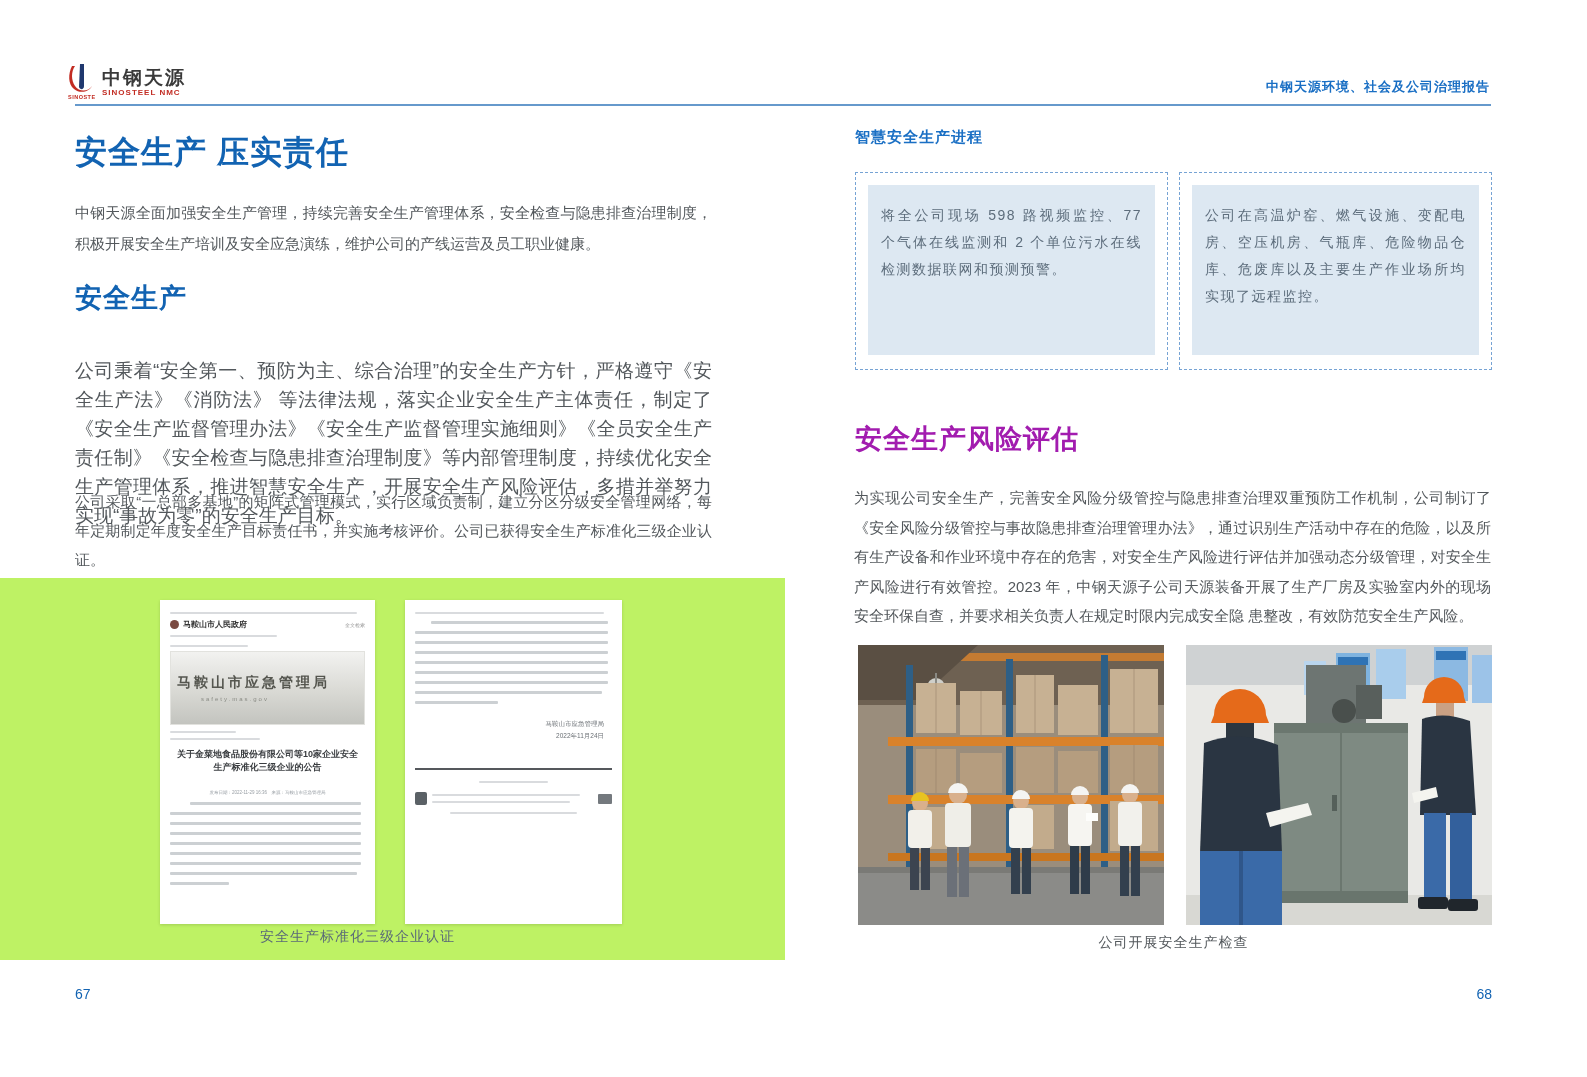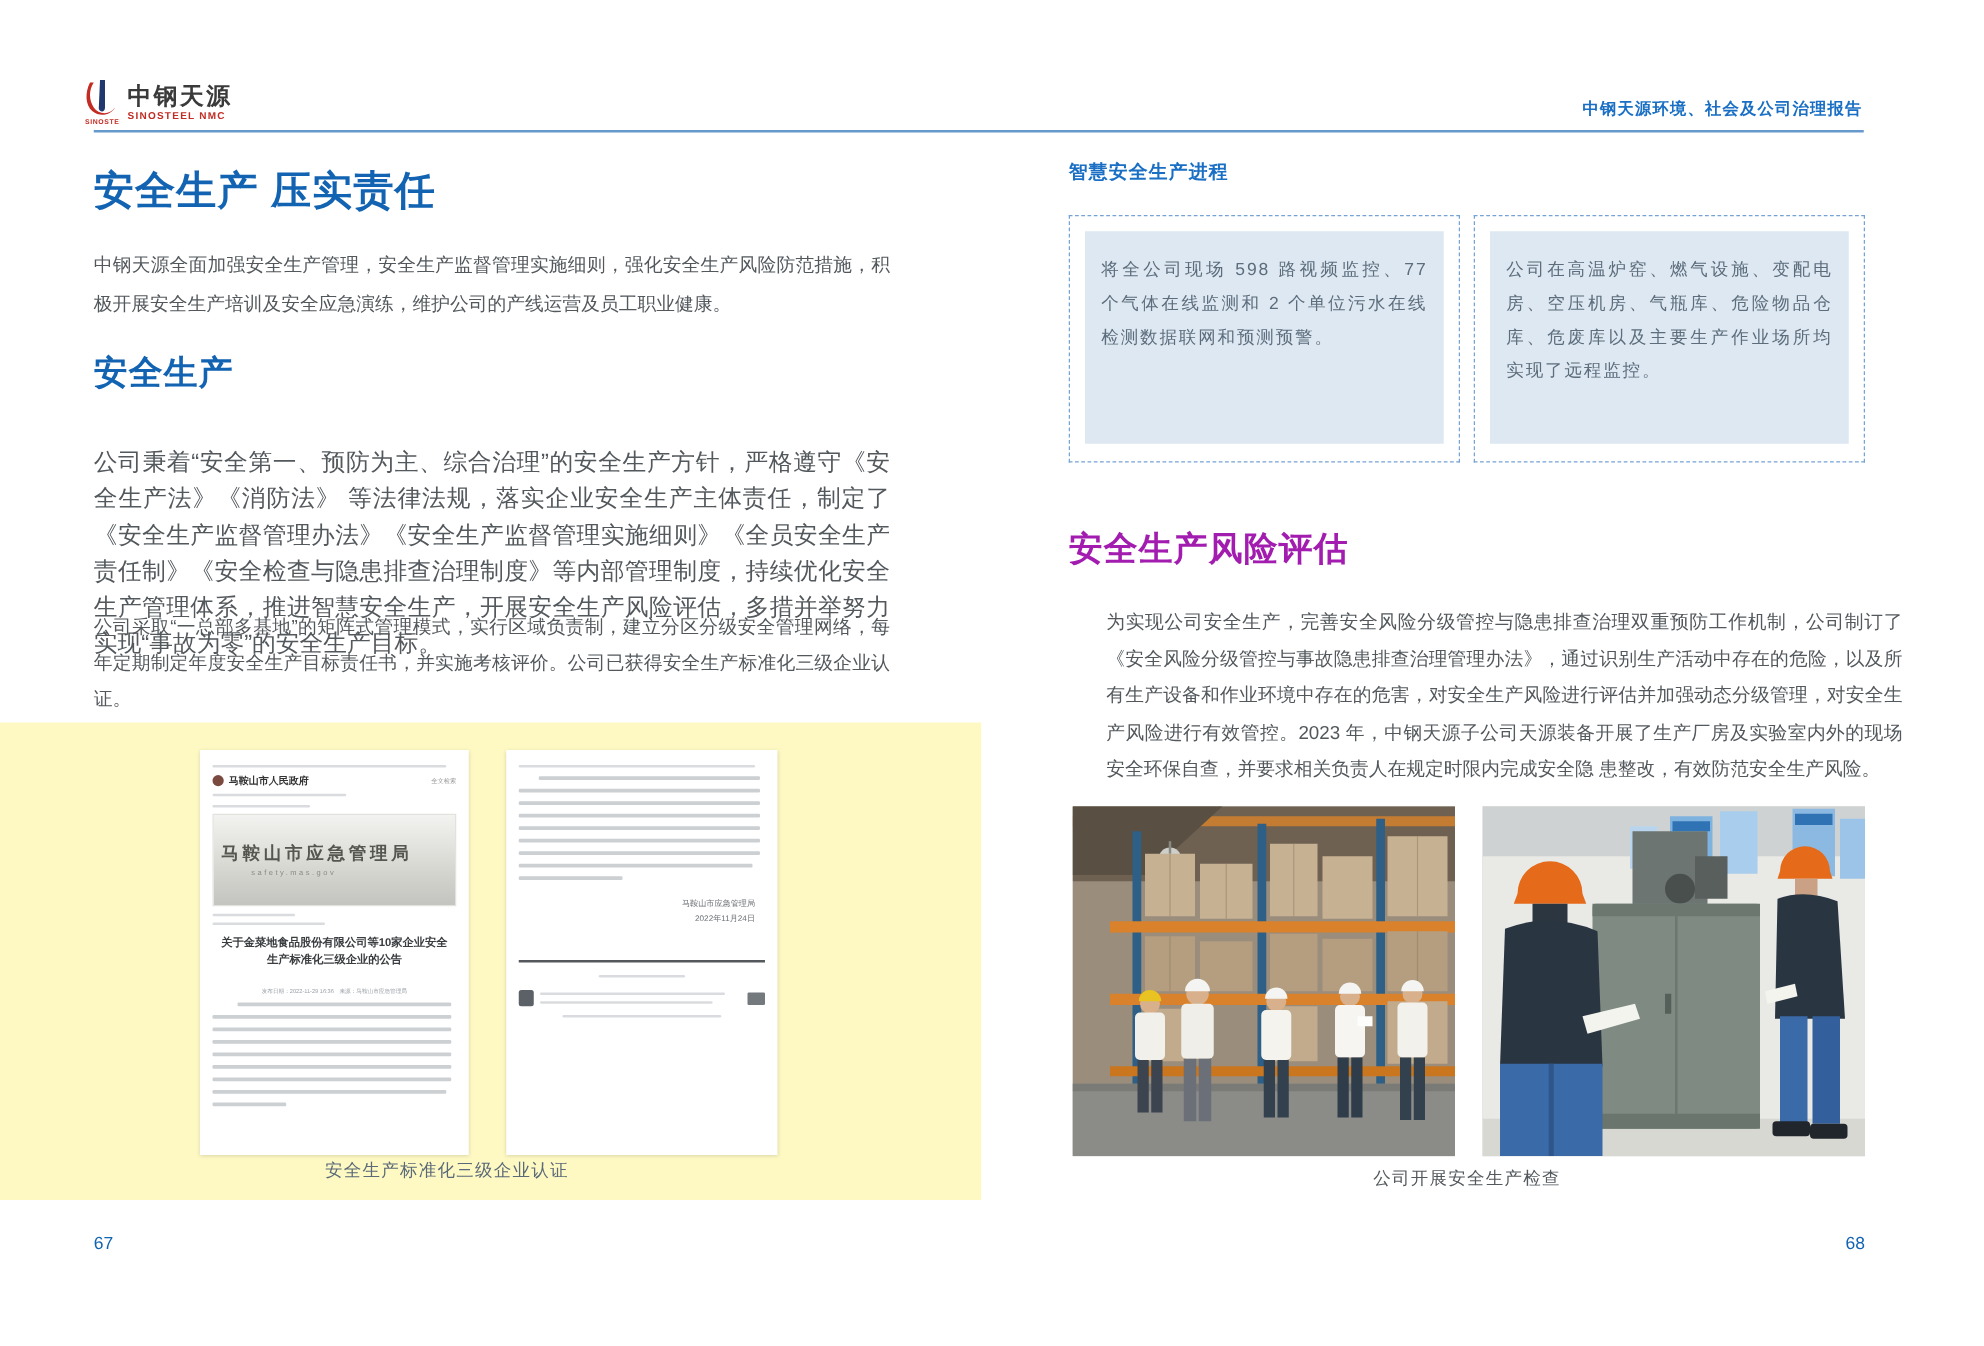--- a/index.html
+++ b/index.html
@@ -17,21 +17,21 @@
   .hdr-right{right:97px;top:78px;font-size:13px;font-weight:600;color:#1a6fc4;letter-spacing:1px;}
   .hdr-line{left:75px;top:104px;width:1416px;height:2px;background:#6699cc;}
 
   
   .l-title{left:75px;top:131px;font-size:32px;font-weight:bold;color:#1263b2;letter-spacing:1px;}
   .l-intro{left:75px;top:197px;width:637px;font-size:15px;line-height:31px;text-align:justify;color:#53585c;}
   .l-h2{left:75px;top:280px;font-size:27px;font-weight:bold;color:#1263b2;letter-spacing:1px;}
   .l-p1{left:75px;top:356px;width:637px;font-size:19px;line-height:29px;text-align:justify;color:#53585c;}
   .l-p2{left:75px;top:487px;width:637px;font-size:15px;line-height:29px;text-align:justify;color:#53585c;}
 
-  .cert-panel{left:0;top:578px;width:785px;height:382px;background:#fef9c3;}
+  .cert-panel{left:0;top:578px;width:785px;height:382px;background:#bef264;}
   .doc{position:absolute;background:#ffffff;box-shadow:0 1px 3px rgba(0,0,0,.15);overflow:hidden;}
   .doc1{left:160px;top:22px;width:215px;height:324px;}
   .doc2{left:405px;top:22px;width:217px;height:324px;}
   .doc .pad{padding:7px 10px;}
   .tbar{height:3px;background:#aab0b6;opacity:.6;border-radius:1px;margin:5px 0;}
   .tbar.s{height:2px;opacity:.45;}
   .doc1-hdr{display:flex;align-items:center;gap:4px;margin-top:3px;}
   .doc1-hdr .emb{width:9px;height:9px;border-radius:50%;background:#7a4a41;flex:0 0 auto;}
   .doc1-hdr .gov{font-size:8px;font-weight:bold;color:#333;}
   .doc1-hdr .srch{margin-left:auto;font-size:5px;color:#999;}
@@ -55,21 +55,21 @@
   .pn-l{left:75px;top:986px;}
   .pn-r{right:95px;top:986px;}
 
   
   .r-smart{left:855px;top:128px;font-size:15px;font-weight:bold;color:#1a6fc4;letter-spacing:1px;}
   .cards{left:855px;top:172px;width:637px;display:flex;gap:11px;}
   .card{flex:1;border:1px dashed #76a3d4;height:198px;box-sizing:border-box;padding:12px 12px 14px;}
   .card-inner{background:#dde8f2;height:100%;box-sizing:border-box;padding:17px 13px;
     font-size:14px;line-height:27px;letter-spacing:1.5px;text-align:justify;color:#5d6d7c;}
   .r-h2{left:855px;top:421px;font-size:27px;font-weight:bold;color:#a21caf;letter-spacing:1px;}
-  .r-para{left:885px;top:483px;width:637px;font-size:15px;line-height:29.5px;text-align:justify;color:#53585c;}
+  .r-para{left:854px;top:483px;width:637px;font-size:15px;line-height:29.5px;text-align:justify;color:#53585c;}
   .photos{left:858px;top:645px;width:634px;display:flex;gap:22px;}
   .photo{width:306px;height:280px;overflow:hidden;background:#ccc;}
   .photo svg{display:block;}
   .photo-cap{left:855px;top:934px;width:637px;text-align:center;font-size:14px;color:#53585c;letter-spacing:1px;}
 </style>
 </head>
 <body>
 
 <div class="abs logo-wrap">
   <span>
@@ -81,21 +81,21 @@
   </span>
   <span style="display:flex;flex-direction:column;margin-top:6px;">
     <span class="logo-txt-cn">中钢天源</span>
     <span class="logo-txt-en">SINOSTEEL NMC</span>
   </span>
 </div>
 <div class="abs hdr-right">中钢天源环境、社会及公司治理报告</div>
 <div class="abs hdr-line"></div>
 
 <h1 class="abs l-title" style="margin:0;">安全生产 压实责任</h1>
-<p class="abs l-intro" style="margin:0;">中钢天源全面加强安全生产管理，安全生产监督管理实施细则，强化安全生产风险防范措施，积极开展安全生产培训及安全应急演练，维护公司的产线运营及员工职业健康。</p>
+<p class="abs l-intro" style="margin:0;">中钢天源全面加强安全生产管理，持续完善安全生产管理体系，安全检查与隐患排查治理制度，积极开展安全生产培训及安全应急演练，维护公司的产线运营及员工职业健康。</p>
 <h2 class="abs l-h2" style="margin:0;">安全生产</h2>
 <p class="abs l-p1" style="margin:0;">公司秉着“安全第一、预防为主、综合治理”的安全生产方针，严格遵守《安全生产法》《消防法》 等法律法规，落实企业安全生产主体责任，制定了《安全生产监督管理办法》《安全生产监督管理实施细则》《全员安全生产责任制》《安全检查与隐患排查治理制度》等内部管理制度，持续优化安全生产管理体系，推进智慧安全生产，开展安全生产风险评估，多措并举努力实现“事故为零”的安全生产目标。</p>
 <p class="abs l-p2" style="margin:0;">公司采取“一总部多基地”的矩阵式管理模式，实行区域负责制，建立分区分级安全管理网络，每年定期制定年度安全生产目标责任书，并实施考核评价。公司已获得安全生产标准化三级企业认证。</p>
 
 <div class="abs cert-panel">
 
   <div class="doc doc1">
     <div class="pad">
       <div class="tbar s" style="width:96%;"></div>
       <div class="doc1-hdr">

